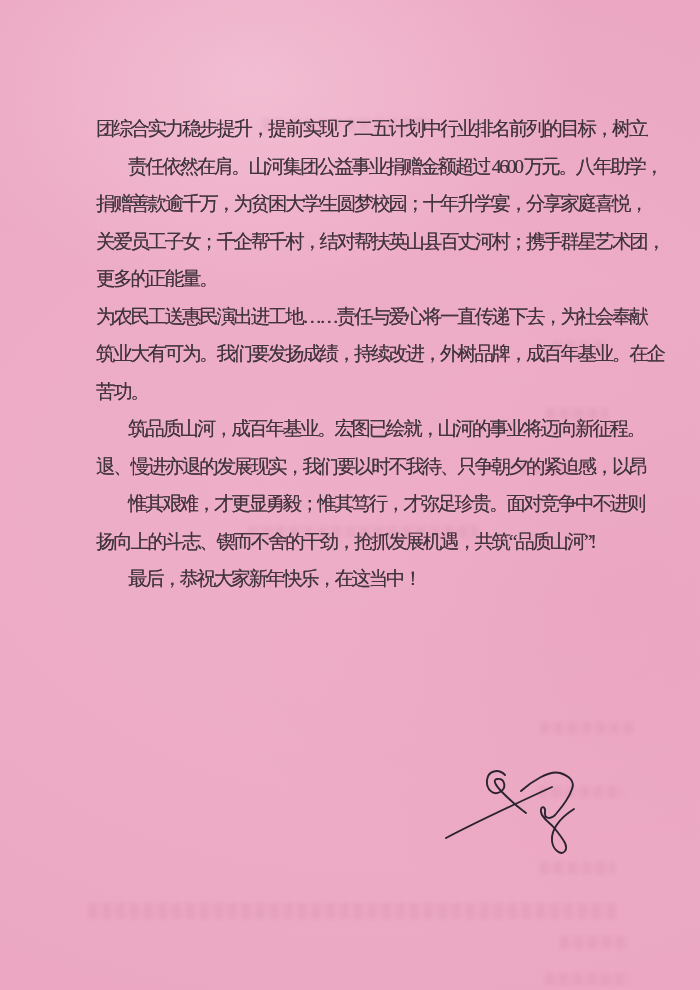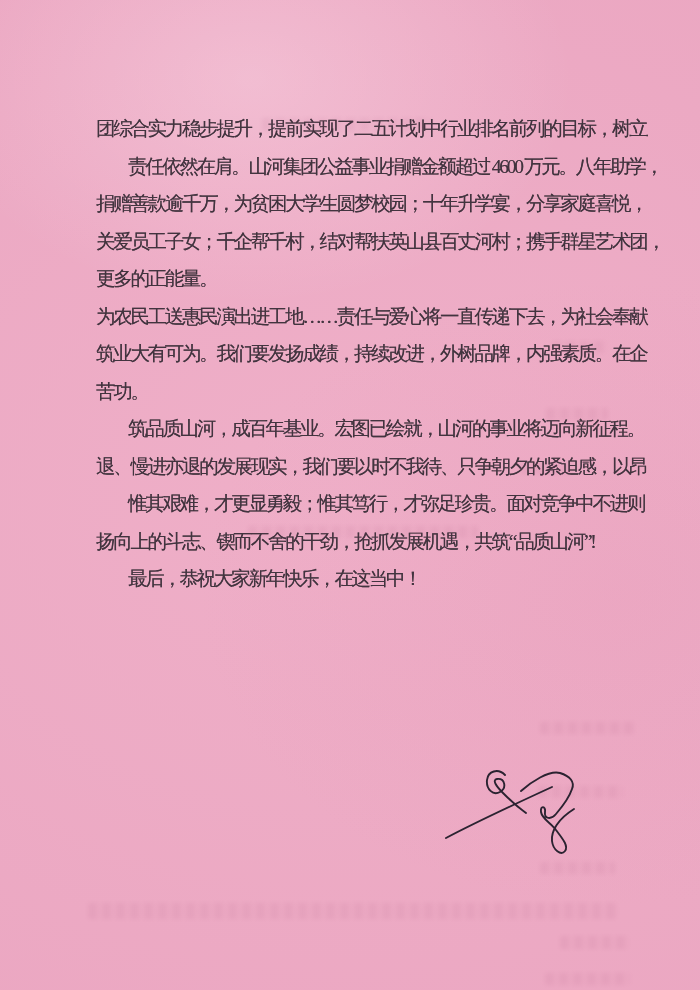--- a/index.html
+++ b/index.html
@@ -64,21 +64,21 @@
 
 <div class="paper">
 
   <div class="doc-text" style="color: rgb(66, 52, 63);">
       <div class="line">团综合实力稳步提升，提前实现了二五计划中行业排名前列的目标，树立</div>
       <div class="line indent">责任依然在肩。山河集团公益事业捐赠金额超过 4600 万元。八年助学，</div>
       <div class="line">捐赠善款逾千万，为贫困大学生圆梦校园；十年升学宴，分享家庭喜悦，</div>
       <div class="line">关爱员工子女；千企帮千村，结对帮扶英山县百丈河村；携手群星艺术团，</div>
       <div class="line">更多的正能量。</div>
       <div class="line">为农民工送惠民演出进工地……责任与爱心将一直传递下去，为社会奉献</div>
-      <div class="line">筑业大有可为。我们要发扬成绩，持续改进，外树品牌，内强素质。在企</div>
+      <div class="line">筑业大有可为。我们要发扬成绩，持续改进，外树品牌，成百年基业。在企</div>
       <div class="line">苦功。</div>
       <div class="line indent">筑品质山河，成百年基业。宏图已绘就，山河的事业将迈向新征程。</div>
       <div class="line">退、慢进亦退的发展现实，我们要以时不我待、只争朝夕的紧迫感，以昂</div>
       <div class="line indent">惟其艰难，才更显勇毅；惟其笃行，才弥足珍贵。面对竞争中不进则</div>
       <div class="line">扬向上的斗志、锲而不舍的干劲，抢抓发展机遇，共筑“品质山河”!</div>
       <div class="line indent">最后，恭祝大家新年快乐，在这当中！</div>
     </div>
 
   <div class="ghost" style="left:262px; top:118px; width:170px; height:13px;"></div>
   <div class="ghost" style="left:552px; top:341px; width:55px; height:12px;"></div>

